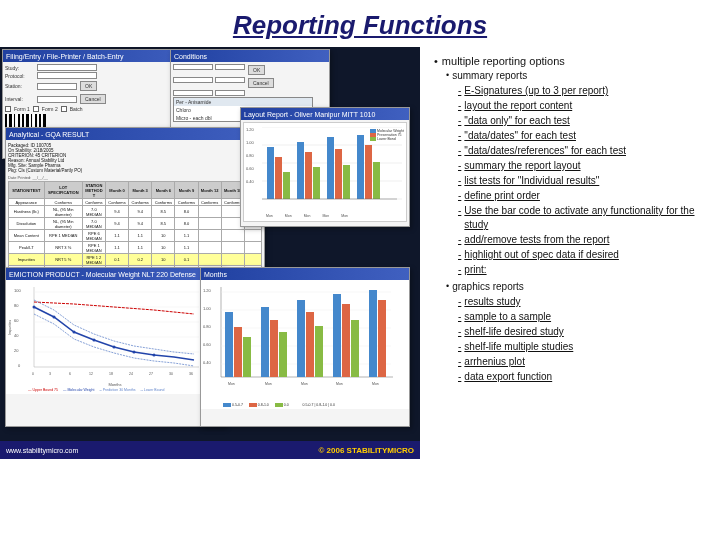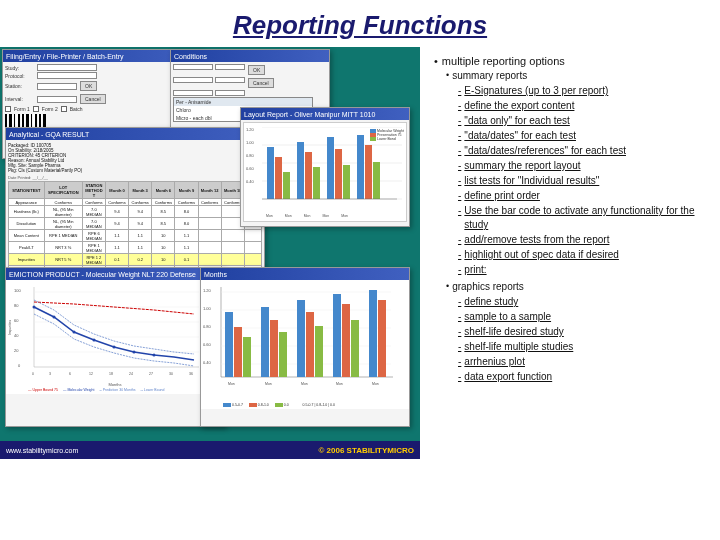--- a/index.html
+++ b/index.html
@@ -29,21 +29,21 @@
       flex-direction: row;
       width: 720px;
       height: 490px;
     }
 
     
     .left-panel {
       width: 420px;
       height: 412px;
       position: relative;
-      background: #0f766e;
+      background: #0f172a;
       overflow: hidden;
     }
 
     
     .right-panel {
       width: 300px;
       height: 490px;
       padding: 8px 10px 8px 14px;
       background: #ffffff;
       font-size: 10.5px;
@@ -711,21 +711,21 @@
       <div class="bullet-sub">
 
         <div class="bullet-sub-item">
           <span>summary reports</span>
         </div>
         <div class="bullet-sub-sub">
           <div class="bullet-sub-sub-item">
             <span>E-Signatures (up to 3 per report)</span>
           </div>
           <div class="bullet-sub-sub-item">
-            <span>define the export content</span>
+            <span>layout the report content</span>
           </div>
           <div class="bullet-sub-sub-item">
             <span>"data only" for each test</span>
           </div>
           <div class="bullet-sub-sub-item">
             <span>"data/dates" for each test</span>
           </div>
           <div class="bullet-sub-sub-item">
             <span>"data/dates/references" for each test</span>
           </div>
@@ -750,21 +750,21 @@
           <div class="bullet-sub-sub-item">
             <span>print:</span>
           </div>
         </div>
 
         <div class="bullet-sub-item" style="margin-top:3px;">
           <span>graphics reports</span>
         </div>
         <div class="bullet-sub-sub">
           <div class="bullet-sub-sub-item">
-            <span>define study</span>
+            <span>results study</span>
           </div>
           <div class="bullet-sub-sub-item">
             <span>sample to a sample</span>
           </div>
           <div class="bullet-sub-sub-item">
             <span>shelf-life desired study</span>
           </div>
           <div class="bullet-sub-sub-item">
             <span>shelf-life multiple studies</span>
           </div>

